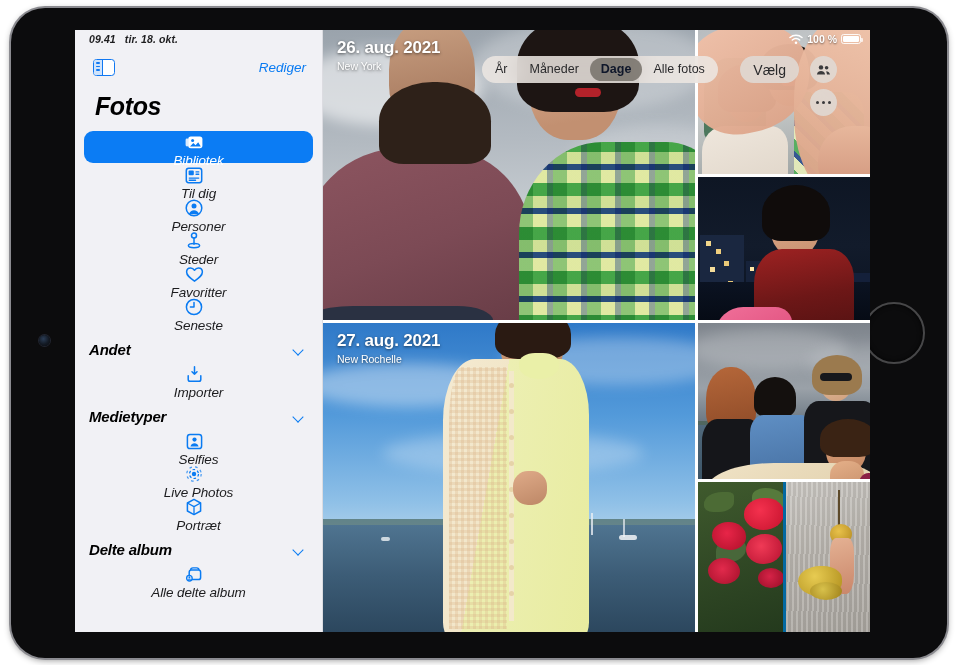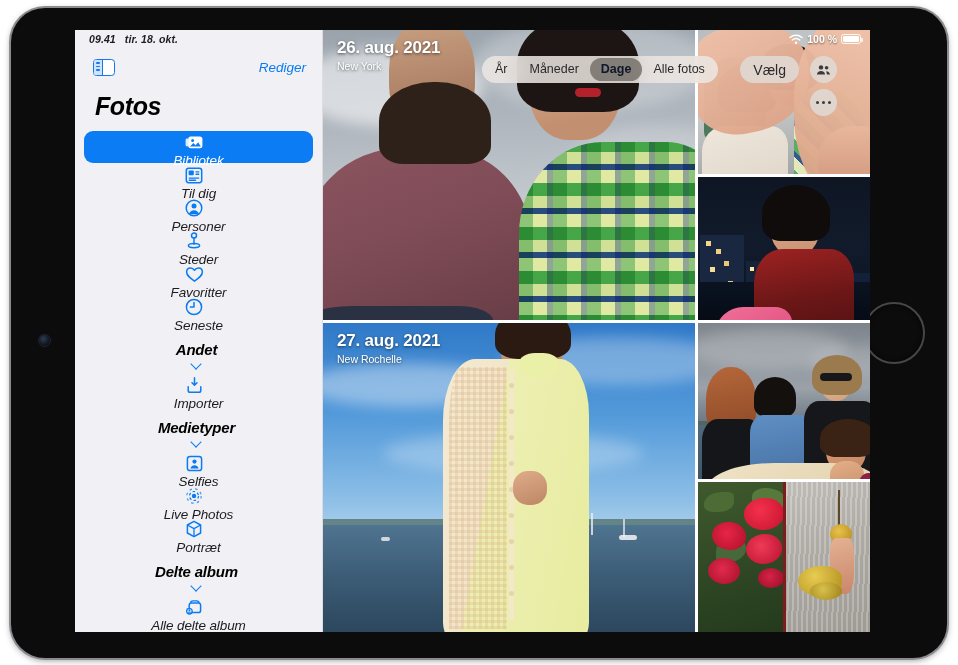--- a/index.html
+++ b/index.html
@@ -41,34 +41,34 @@
   .sb-title { font-size:25px; font-weight:700; color:#000; padding:6px 0 10px 20px; letter-spacing:-.4px; }
 
   .sb-list { padding:0 9px; }
   .sb-row { display:flex; align-items:center; height:32px; padding:0 9px; border-radius:9px; margin-bottom:1px;flex-direction:column; }
   .sb-row.selected { background:#0b7cf4; }
   .sb-row .ico { width:22px; height:22px; margin-right:9px; flex:none; display:flex; align-items:center; justify-content:center; }
   .sb-row .lbl { font-size:13.5px; color:#1c1c1e; letter-spacing:-.1px; }
   .sb-row.selected .lbl { color:#fff; }
 
   .sb-head { display:flex; align-items:center; justify-content:space-between;
-    padding:12px 18px 5px 14px;flex-direction:column; }
+    padding:12px 18px 5px 14px; }
   .sb-head .h { font-size:15px; font-weight:700; color:#000; letter-spacing:-.2px; }
   .chev { width:11px; height:11px; position:relative; }
   .chev:before { content:""; position:absolute; left:1px; top:1.5px; width:7px; height:7px;
     border-right:1.9px solid #0a7bf2; border-bottom:1.9px solid #0a7bf2; transform:rotate(45deg); }
 
   svg.g { display:block; }
 
   
   #content { position:absolute; left:248px; top:0; right:0; bottom:0; background:#fff; overflow:hidden; }
   .grp { position:absolute; left:0; right:0; display:flex; gap:3px; }
   .col-main { width:372px; position:relative; overflow:hidden; }
   .col-side { flex:1; display:flex; flex-direction:column; gap:3px; }
-  .cell { position:relative; overflow:hidden; background:#7f1d1d; }
+  .cell { position:relative; overflow:hidden; background:#0369a1; }
 
   .ph-label { position:absolute; left:14px; top:8px; z-index:6;
     text-shadow:0 1px 3px rgba(0,0,0,.55); }
   .ph-label .d { font-size:17px; font-weight:700; color:#fff; letter-spacing:-.2px; }
   .ph-label .p { font-size:10.5px; color:#fff; margin-top:2px; }
 
   
   .art { position:absolute; inset:0; }
   .sky-grey { background:linear-gradient(178deg,#9aa3ac 0%,#b3bac1 38%,#c6ccd1 62%,#aeb5bc 100%); }
   .sky-blue { background:linear-gradient(180deg,#2f79c8 0%,#539ada 30%,#8fc0e7 58%,#b9d6ec 72%,#5d7f94 80%,#3f5f73 100%); }

